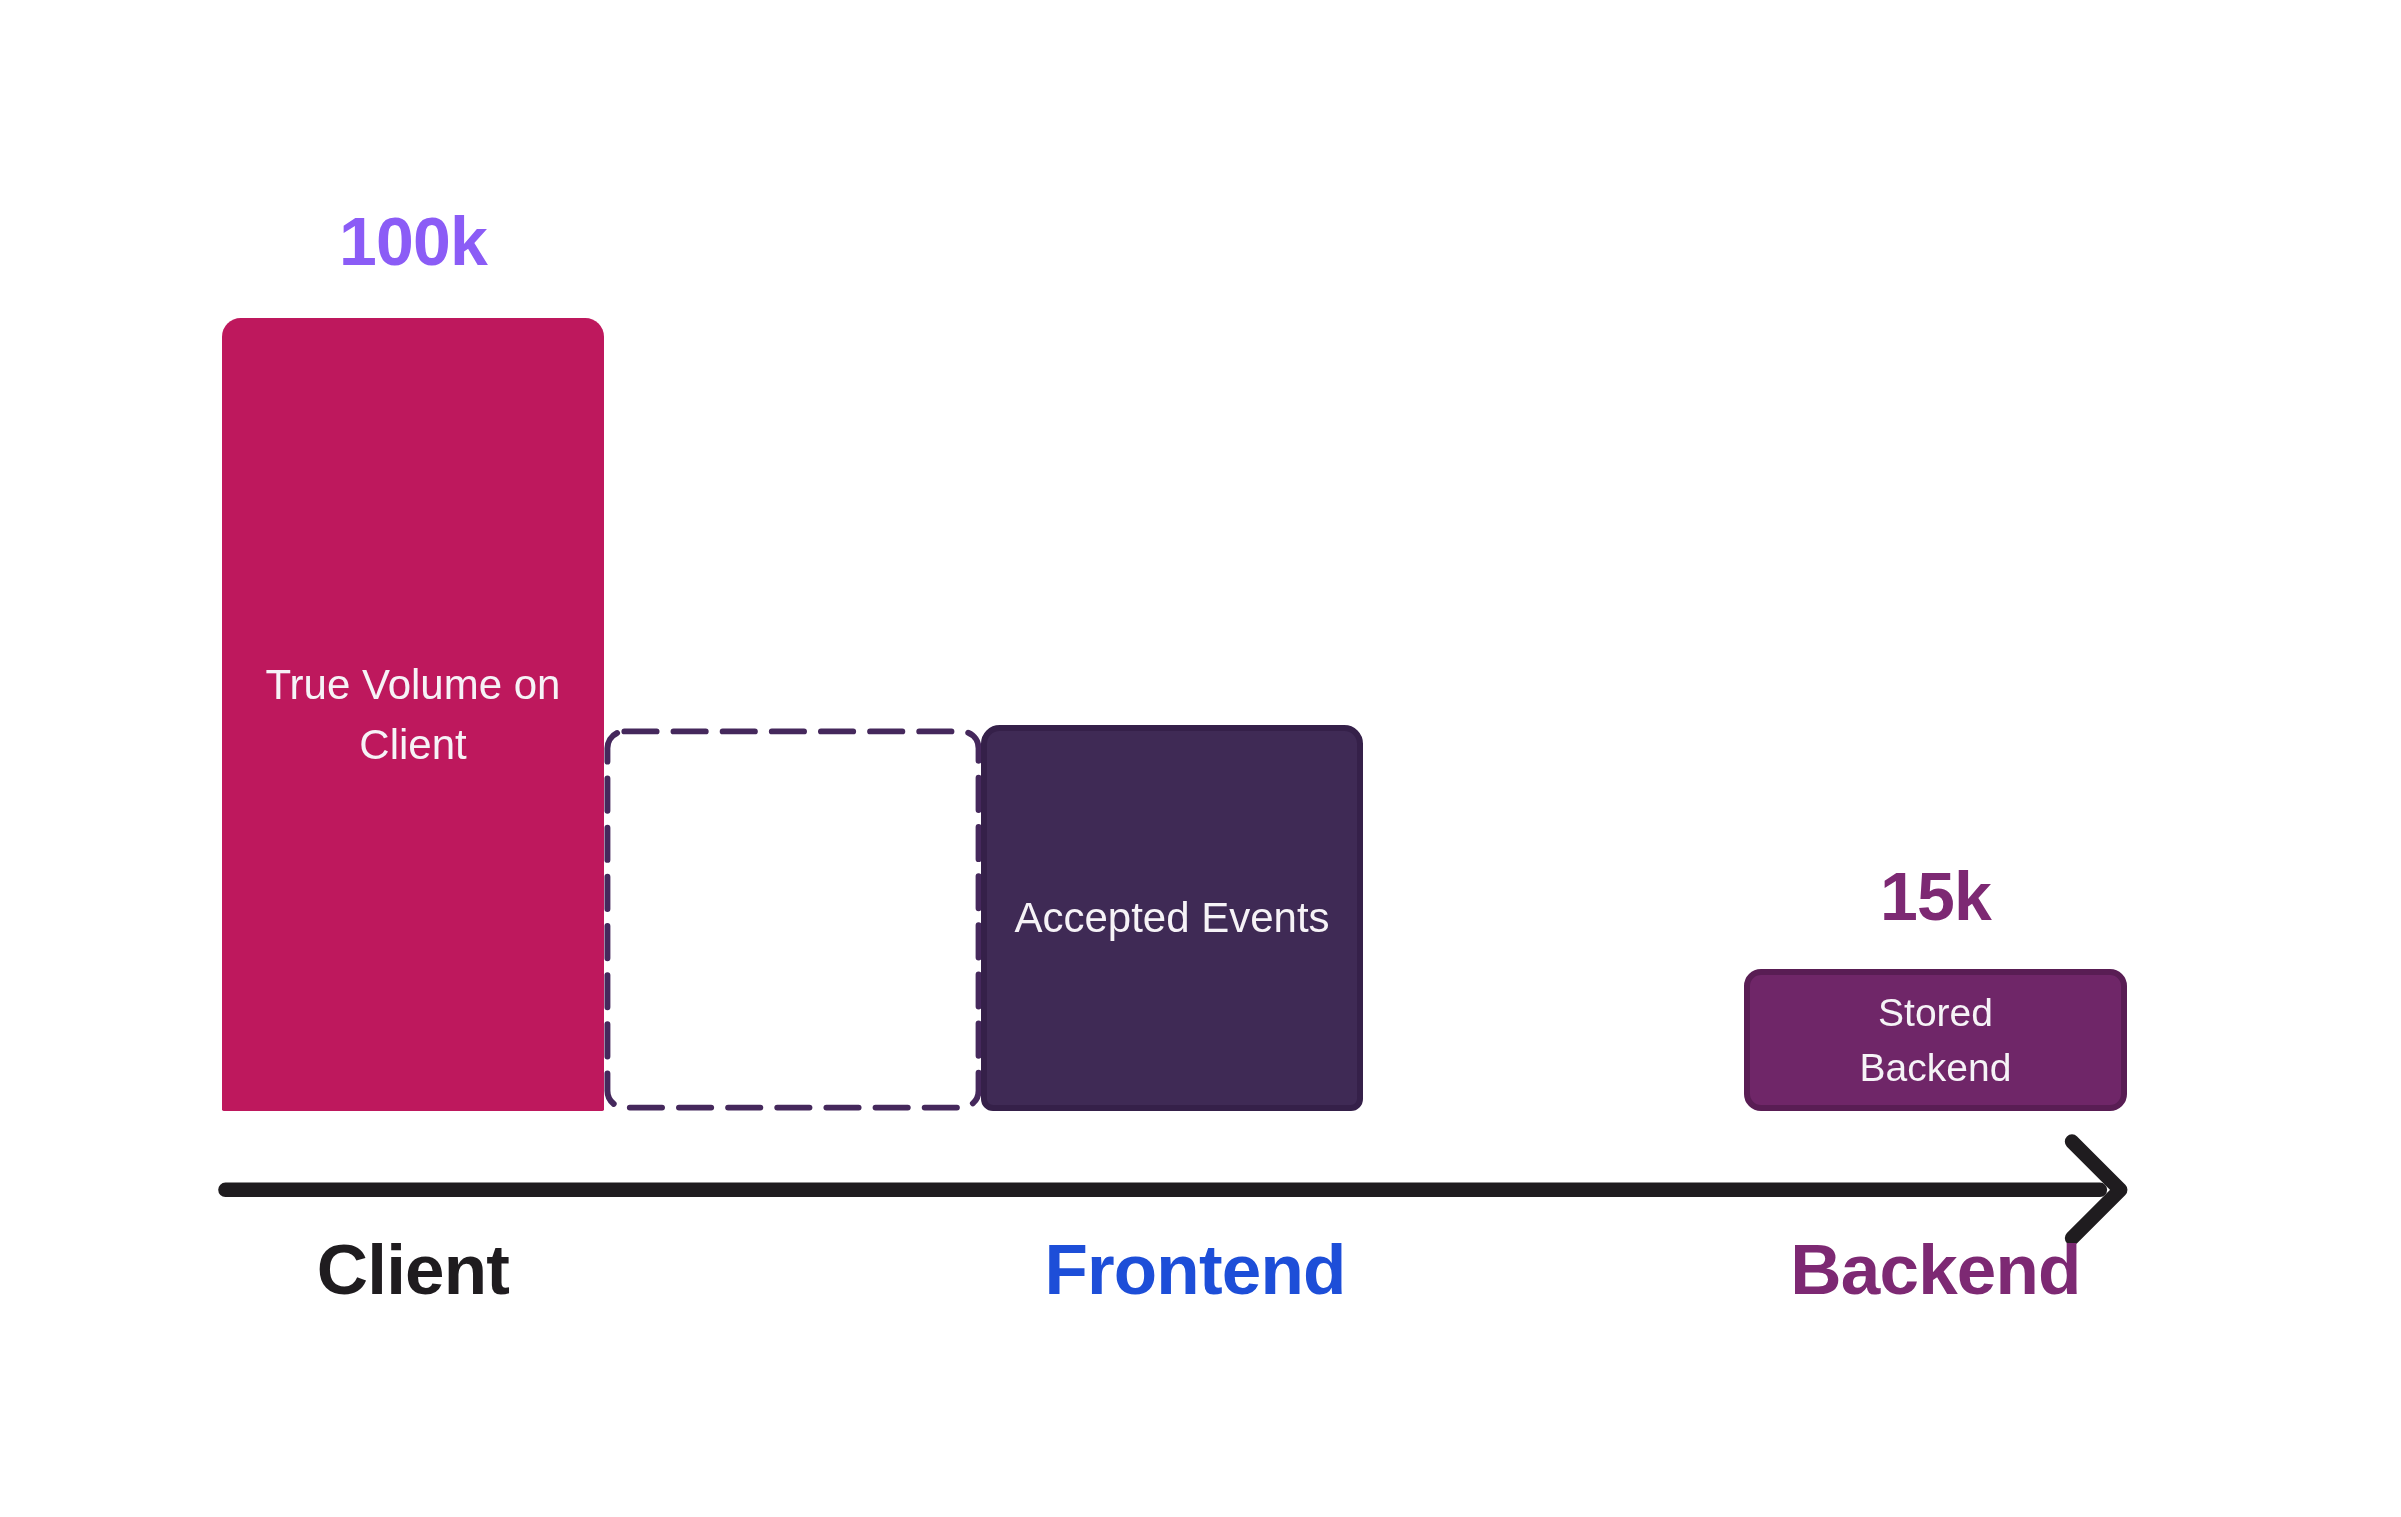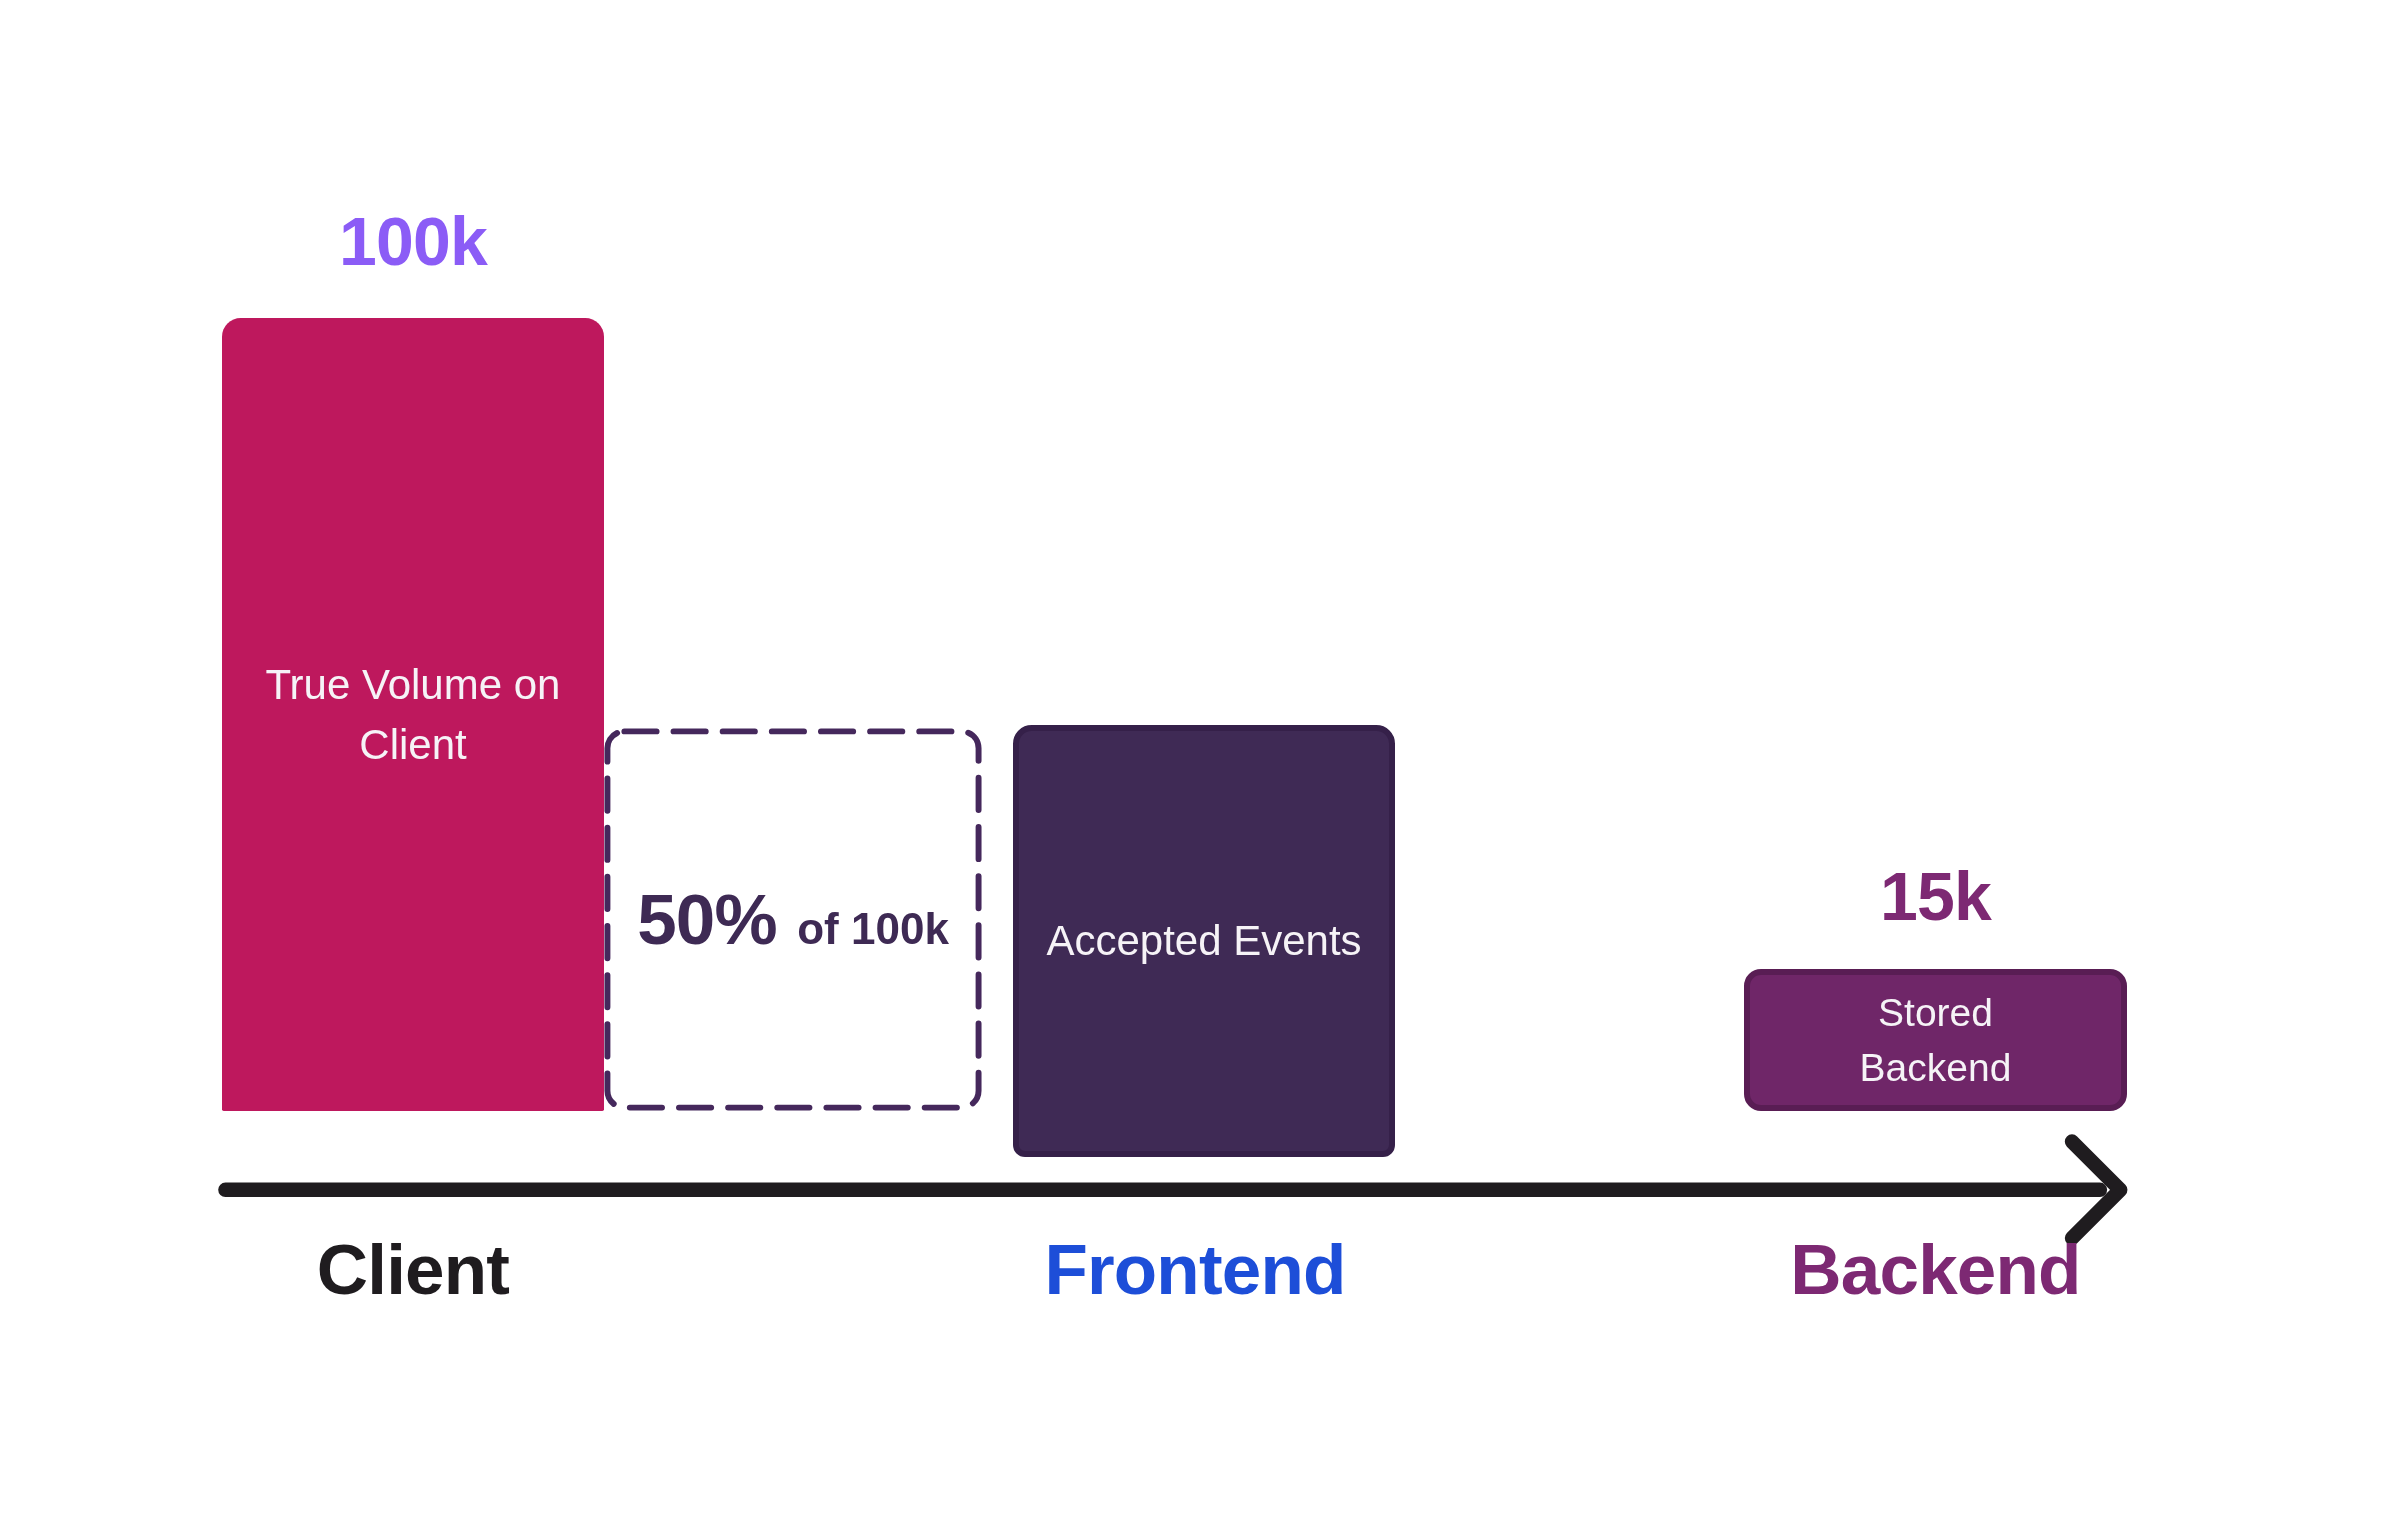--- a/index.html
+++ b/index.html
@@ -44,25 +44,24 @@
     font-weight: 400;
     line-height: 1.42;
   }
   #bar-client {
     left: 222px; top: 318px; width: 382px; height: 793px;
     background: #be185d;
     border-radius: 18.7px 18.7px 1.7px 1.7px;
   }
   #bar-client .bar-inner-label { font-size: 42px; }
   #bar-frontend {
-    left: 981px; top: 725px; width: 382px; height: 432px;
+    left: 981px; top: 725px; width: 382px; height: 386px;
     background: #3f2a55;
     border: 6.8px solid #352049;
     border-radius: 18.7px 18.7px 12px 12px;
-    margin-left: 32px;
   }
   #bar-frontend .bar-inner-label { font-size: 42px; }
   #bar-backend {
     left: 1744px; top: 969px; width: 383px; height: 142px;
     background: #6f2668;
     border: 6.8px solid #591d54;
     border-radius: 17px;
   }
   #bar-backend .bar-inner-label { font-size: 39px; }
 
@@ -124,23 +123,20 @@
     <div class="bar-inner-label">
       <div>True Volume on</div>
       <div>Client</div>
     </div>
   </div>
 
   <div class="dash-box" id="drop-box-1">
     <svg class="dash-rect" width="378" height="383" viewBox="0 0 446 452">
       <rect x="4" y="4" width="438" height="444" rx="20" fill="none" stroke="#45285c" stroke-width="7" stroke-dasharray="38 20" stroke-linecap="round"></rect>
     </svg>
-    <div class="drop-text">
-      <span class="drop-pct">50%</span><span class="drop-suffix">of 100k</span>
-    </div>
   </div>
 
   <div class="bar" id="bar-frontend">
     <div class="bar-inner-label">
       <div>Accepted Events</div>
     </div>
   </div>
 
 
   <div class="bar" id="bar-backend">

